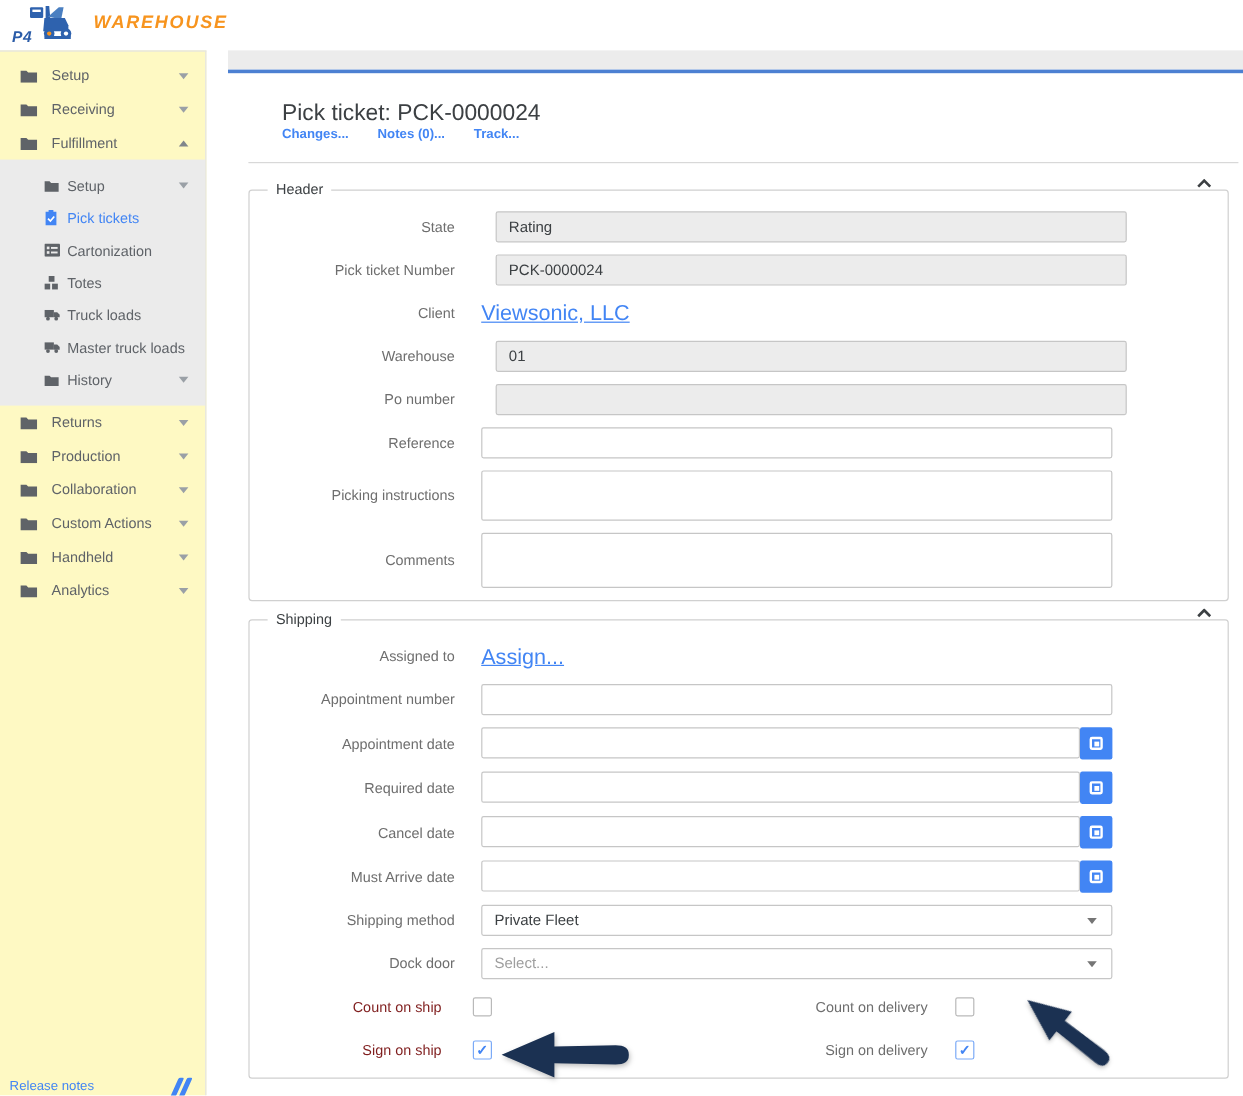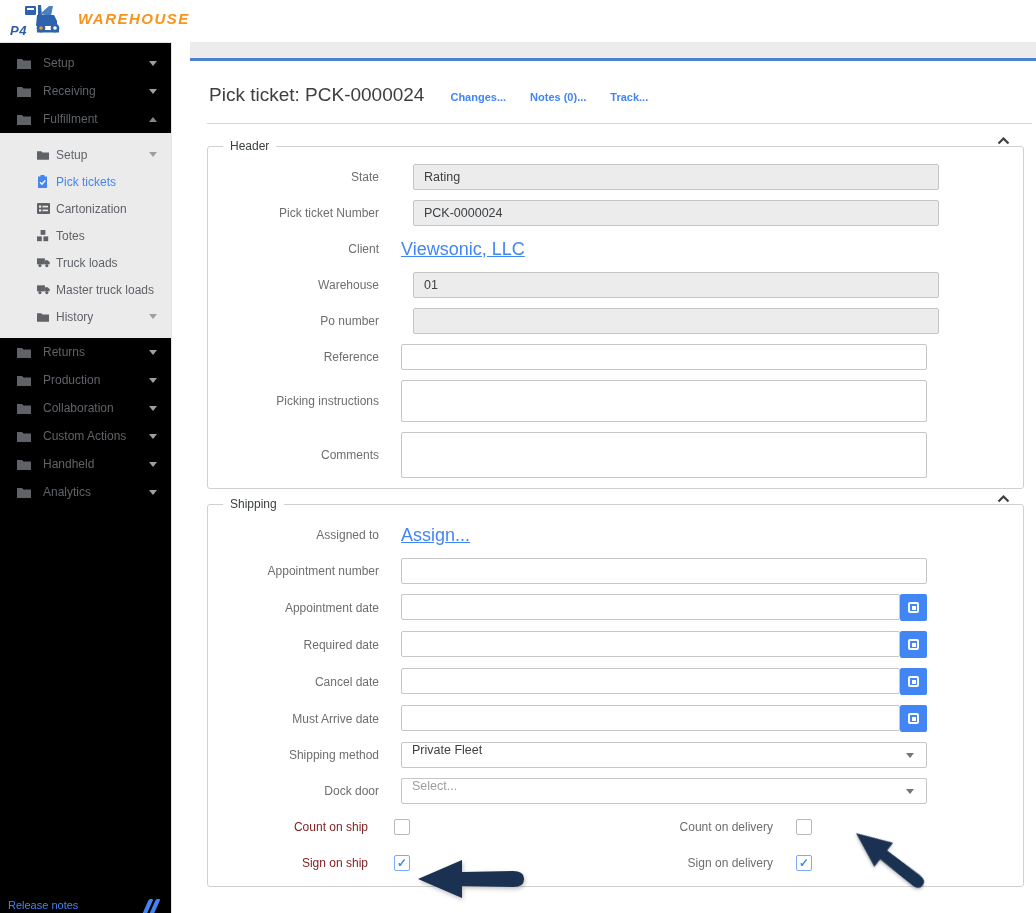--- a/index.html
+++ b/index.html
@@ -14,21 +14,21 @@
   .header-bar { position:absolute; left:0; top:0; width:1036px; height:42px; background:#fff; }
   .logo { position:absolute; left:10px; top:3px; height:36px; display:flex; align-items:center;font-style:italic; }
   .logo-mark { position:relative; width:56px; height:34px; }
   .logo-p4 { position:absolute; left:0; bottom:0; font-size:13px; font-weight:bold; color:#2b5ca8; letter-spacing:0.5px; }
   .logo-fork { position:absolute; left:14px; top:0; }
   .logo-word { font-size:15px; font-weight:bold; color:#f7941e; letter-spacing:1.5px; margin-left:12px; margin-bottom:6px; }
 
   
   .sidebar {
     position:absolute; left:0; top:42px; width:172px; bottom:0;
-    background:#000000; border-top:1px solid #e2e2e2; border-right:1px solid #e4e4e4;
+    background:#fef9c3; border-top:1px solid #e2e2e2; border-right:1px solid #e4e4e4;
   }
   .nav { padding-top:6px; }
   .nav-item {
     height:28px; display:flex; align-items:center; padding:0 14px 0 17px;
     font-size:12px; color:#5f6368; cursor:pointer; white-space:nowrap;
   }
   .nav-item .ic { width:14px; height:12px; margin-right:12px; flex:0 0 auto; display:flex; align-items:center; }
   .chev-down { margin-left:auto; width:0; height:0; border-left:4px solid transparent; border-right:4px solid transparent; border-top:5px solid #9aa0a6; }
   .chev-up   { margin-left:auto; width:0; height:0; border-left:4px solid transparent; border-right:4px solid transparent; border-bottom:5px solid #80868b; }
   .submenu { background:#ebebeb; padding:8px 0; }
@@ -38,21 +38,21 @@
   }
   .sub-item .ic { width:13px; height:12px; margin-right:6px; flex:0 0 auto; display:flex; align-items:center; }
   .sub-item.active { color:#4285f4; }
   .release-notes { position:absolute; left:8px; bottom:2px; font-size:11px; color:#4285f4; cursor:pointer; }
   .collapse-quotes { position:absolute; right:8px; bottom:-6px; cursor:pointer; }
 
   
   .top-strip { position:absolute; left:190px; right:0; top:42px; height:16px; background:#ececec; }
   .card { position:absolute; left:190px; right:0; top:58px; bottom:0; background:#fff; border-top:3px solid #4c80d2; }
 
-  .title-row { display:flex; align-items:baseline; margin:23px 0 0 19px; }
+  .title-row { display:flex; align-items:baseline; margin:23px 0 0 19px;flex-direction:column; }
   .page-title { font-size:19px; font-weight:400; color:#3c4043; margin:0; }
   .title-links { margin-left:26px; display:flex; gap:24px; }
   .title-link { font-size:11px; font-weight:bold; color:#4285f4; cursor:pointer; }
 
   .title-divider { border:none; border-top:1px solid #d8d8d8; margin:17px 4px 0 17px; }
 
   
   .fieldset { position:relative; border:1px solid #d0d0d0; border-radius:3px; margin:22px 12px 0 17px; padding:17px 0 10px; }
   .fieldset.shipping { margin-top:15px; padding-bottom:10px; }
   .legend { position:absolute; top:-8px; left:15px; background:#fff; padding:0 7px; font-size:12px; color:#3c4043; }
@@ -73,21 +73,21 @@
   .field-link { font-size:18px; color:#4285f4; text-decoration:underline; cursor:pointer; }
 
   .date-group { display:flex; width:526px; }
   .date-group input.text { flex:1 1 auto; width:auto; }
   .cal-btn { flex:0 0 auto; width:27px; height:27px; background:#4285f4; border:none; border-radius:2px; cursor:pointer; position:relative; padding:0; }
   .cal-icon { position:absolute; left:8px; top:8px; width:11px; height:11px; border:2px solid #fff; border-radius:2px; }
   .cal-dot { position:absolute; left:1.5px; top:1.5px; width:4px; height:4px; background:#fff; }
 
   .select {
     width:526px; height:26px; border:1px solid #c6c6c6; border-radius:2px;
-    display:flex; align-items:flex-start; padding:0 10px; font-size:12.5px; color:#3c4043;
+    display:flex; align-items:center; padding:0 10px; font-size:12.5px; color:#3c4043;
     position:relative; cursor:pointer; background:#fff;
   }
   .select.placeholder { color:#9e9e9e; }
   .sel-caret { position:absolute; right:12px; top:10px; width:0; height:0; border-left:4px solid transparent; border-right:4px solid transparent; border-top:5px solid #757575; }
 
   .cb-row { display:flex; align-items:center; height:26px; margin-bottom:10px; }
   .cb-row.last { margin-bottom:0; }
   .cb-label-1 { width:160px; text-align:right; font-size:12px; color:#7f1d1d; flex:0 0 auto; }
   .cb-label-2 { width:363px; text-align:right; font-size:12px; color:#6e6e6e; flex:0 0 auto; }
   .cb-box {

